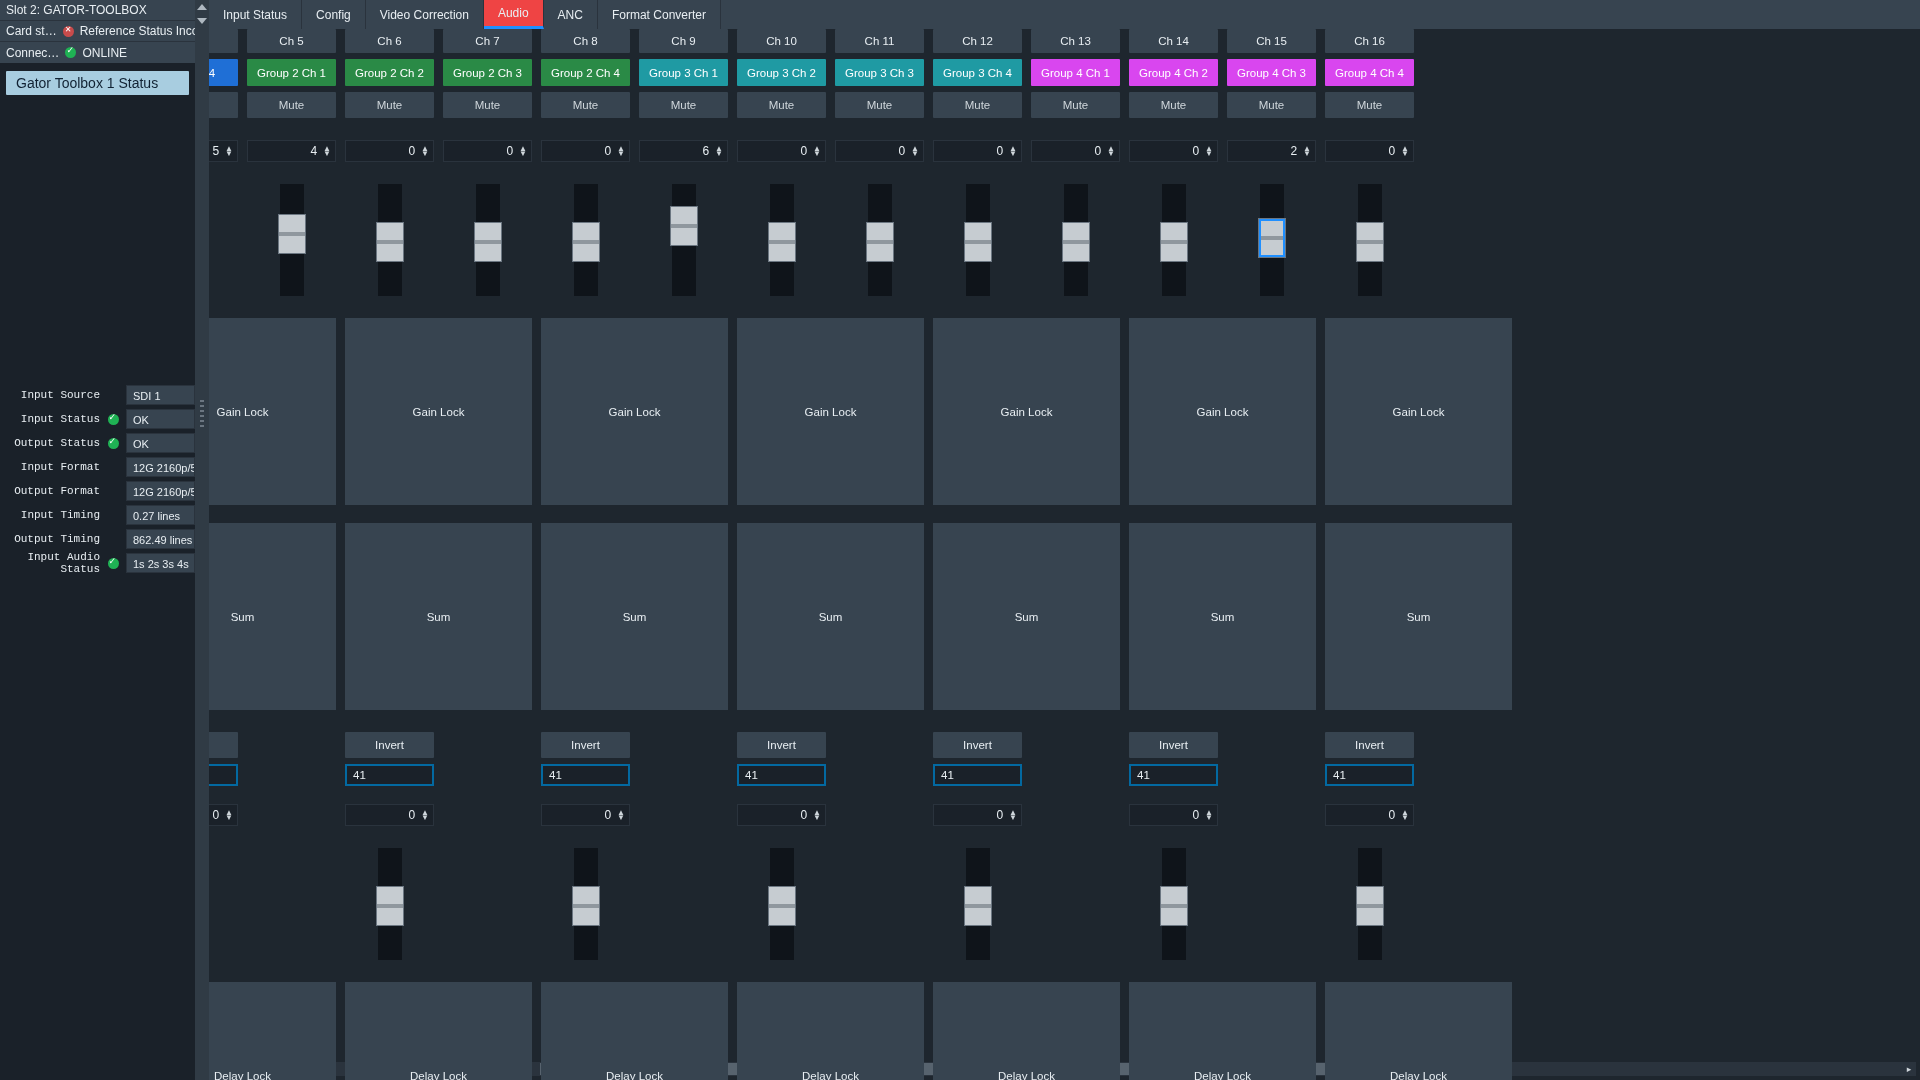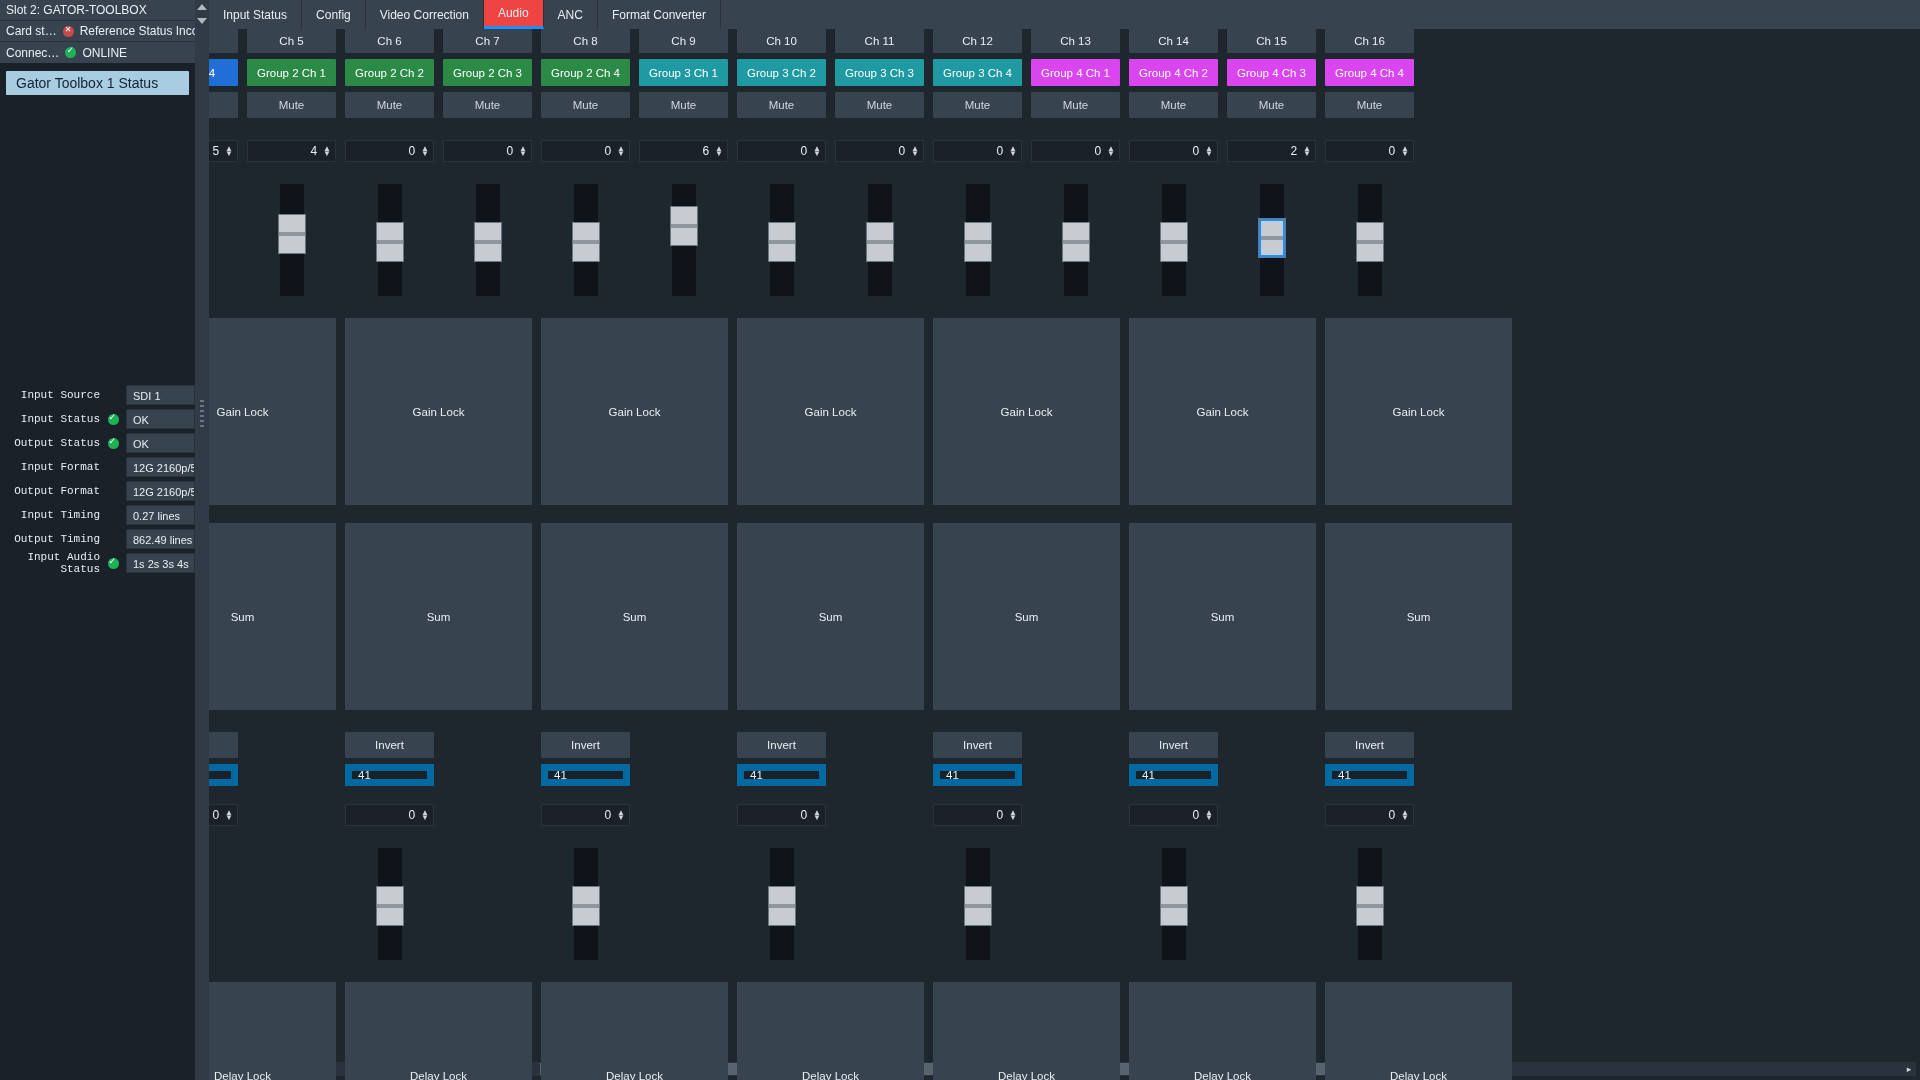--- a/index.html
+++ b/index.html
@@ -58,21 +58,21 @@
 
 .spin { background:#1a2129; border:1px solid #2a333d; height:22px; display:flex; align-items:center; justify-content:flex-end; padding:0 4px; gap:6px; }
 .spin .num { min-width:14px; text-align:right; }
 .spin .ar  { display:flex; flex-direction:column; line-height:5px; font-size:8px; color:#cfd6db; }
 
 .slider { height:112px; background:transparent; display:flex; justify-content:center; position:relative; }
 .track { width:24px; height:100%; background:#0f141a; position:relative; }
 .thumb { position:absolute; left:-2px; width:28px; height:40px; background:linear-gradient(#c6ccd1 0 45%,#8f979e 45% 55%,#c6ccd1 55% 100%); border:1px solid #6b7681; }
 .thumb.hl { box-shadow:0 0 0 2px #1f8fff inset; }
 
-.textin { background:#1a2129; border:7px solid #0369a1; height:22px; padding:0 6px; display:flex; align-items:center; font-size:11.5px; }
+.textin { background:#1a2129; border:2px solid #0369a1; height:22px; padding:0 6px; display:flex; align-items:center; font-size:11.5px; }
 .wcell { height:26px; background:#374450; display:flex; align-items:center; justify-content:center; font-size:11.5px; }
 .w2 { width:187px; flex:0 0 187px; } 
 
 
 #hsb { position:absolute; left:210px; right:4px; bottom:4px; height:14px; background:#2a333d; }
 #hsb .th { position:absolute; left:330px; width:900px; top:1px; bottom:1px; background:#57636e; }
 #hsb .ar { position:absolute; top:0; width:14px; height:14px; display:flex; align-items:center; justify-content:center; font-size:9px; color:#cfd6db;}
 #hsb .ar.l { left:0; } #hsb .ar.r { right:0; }
 
 .gap6{height:6px;} .gap10{height:10px;} .gap20{height:20px;}

